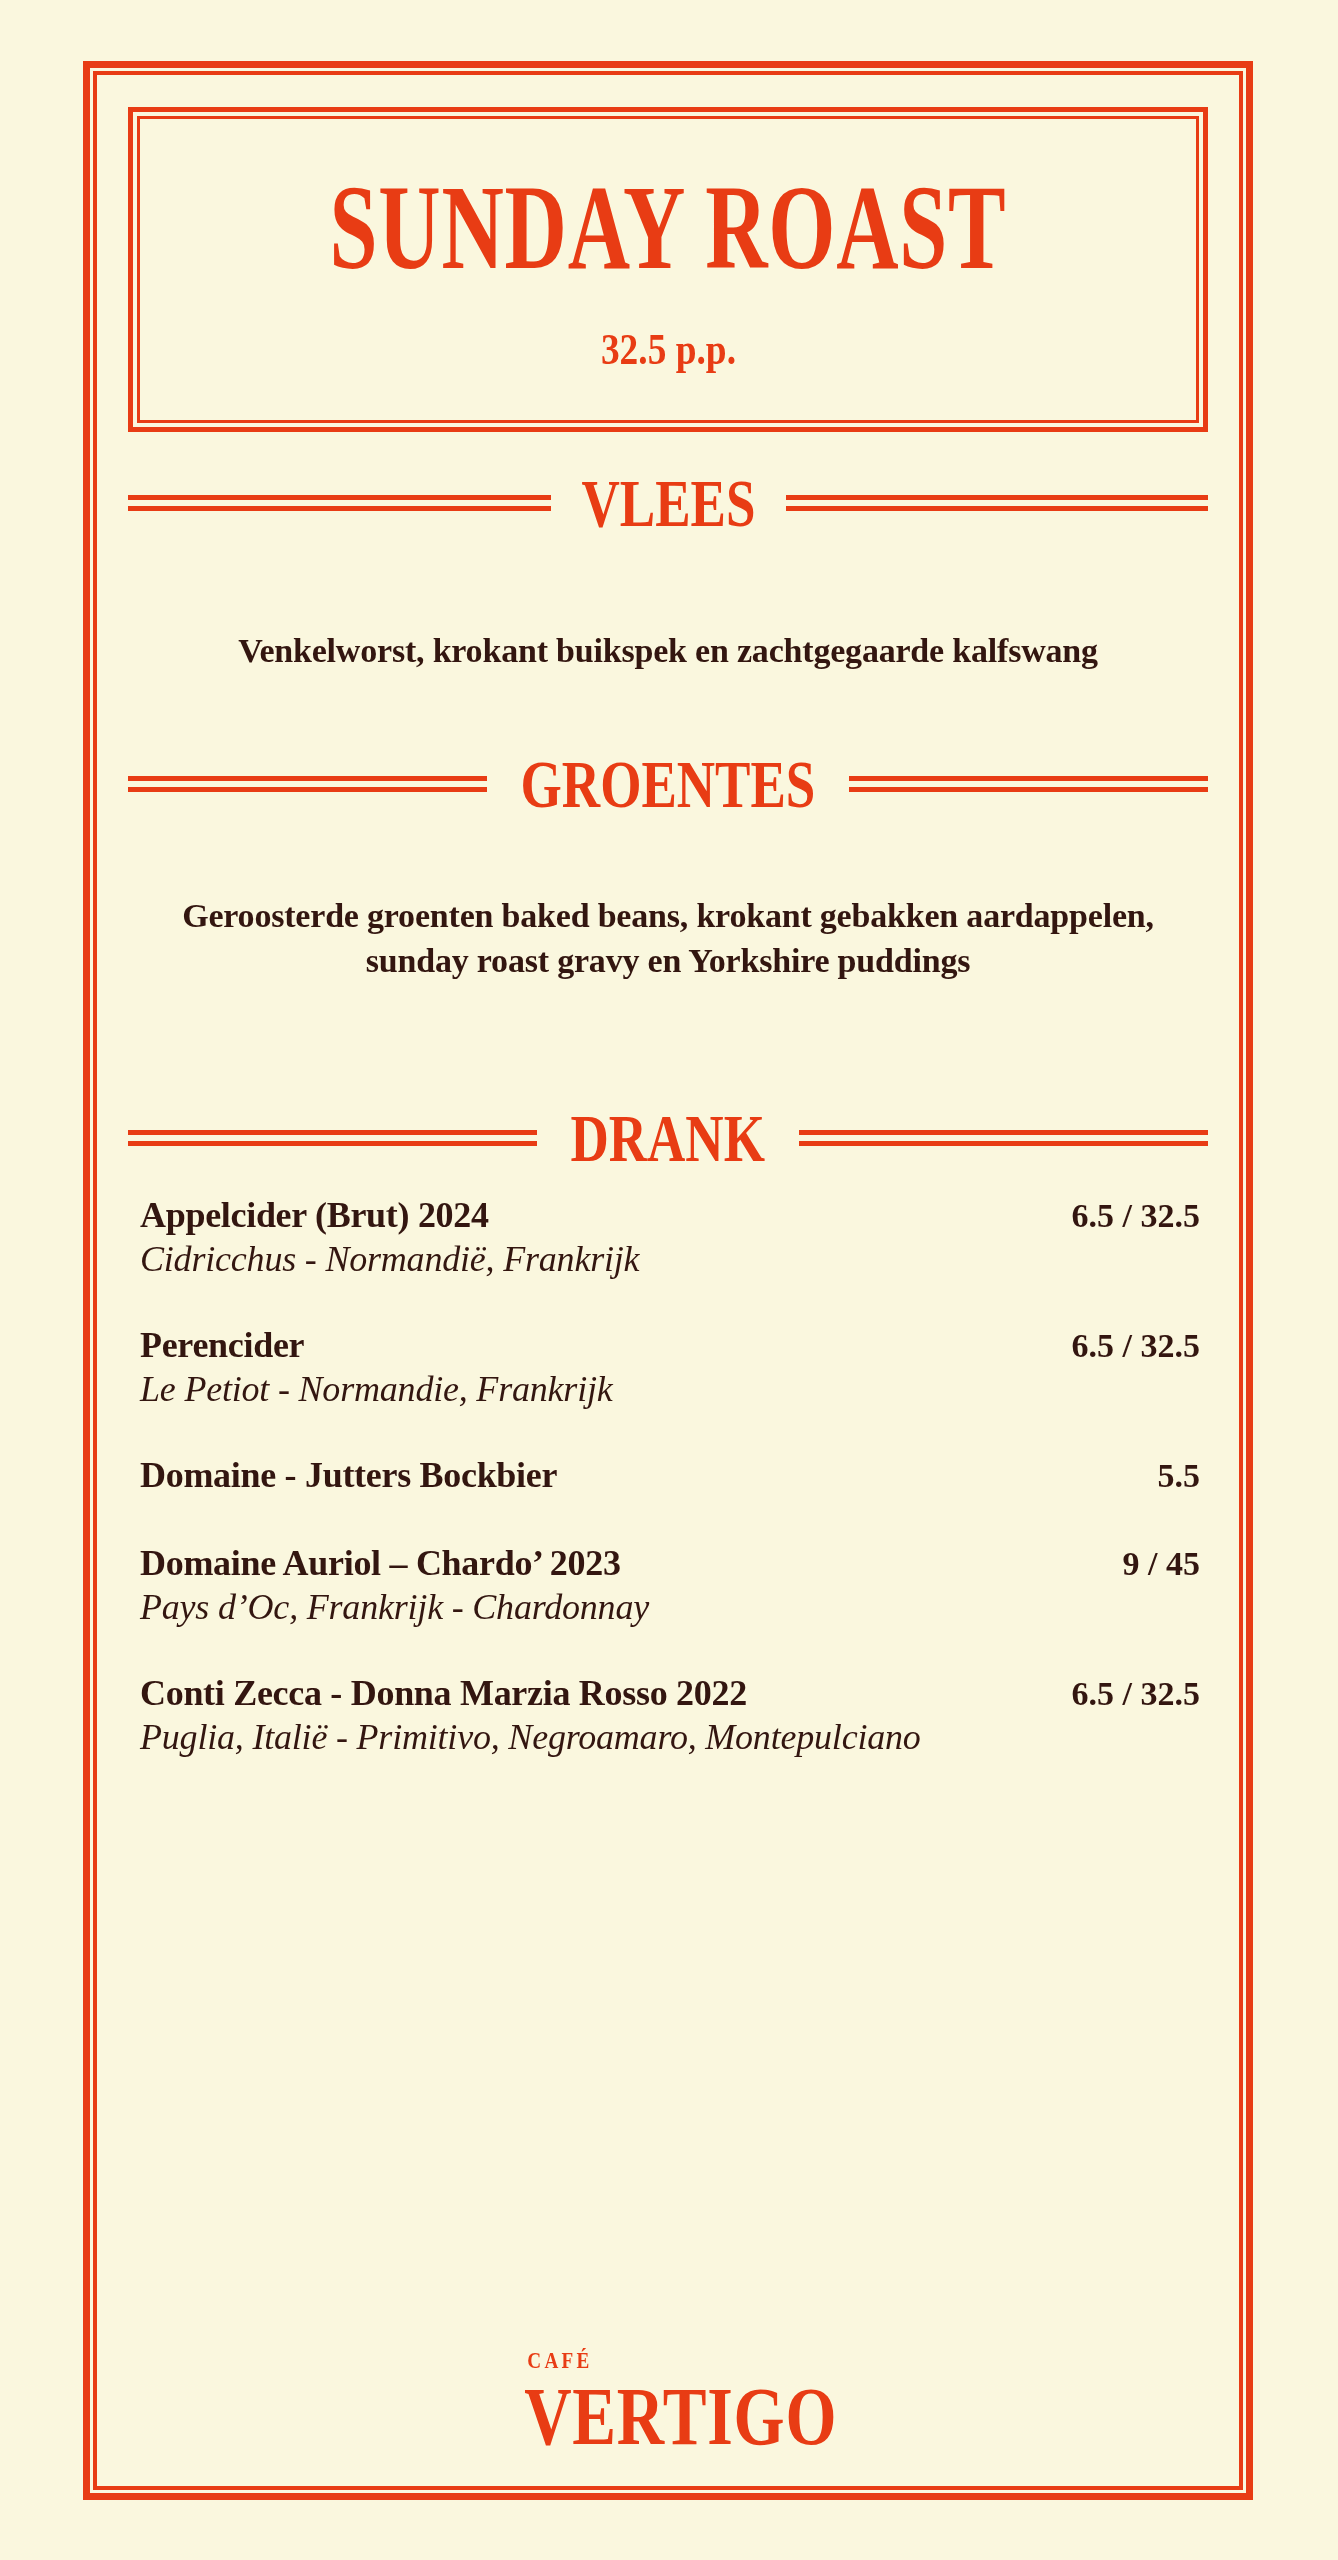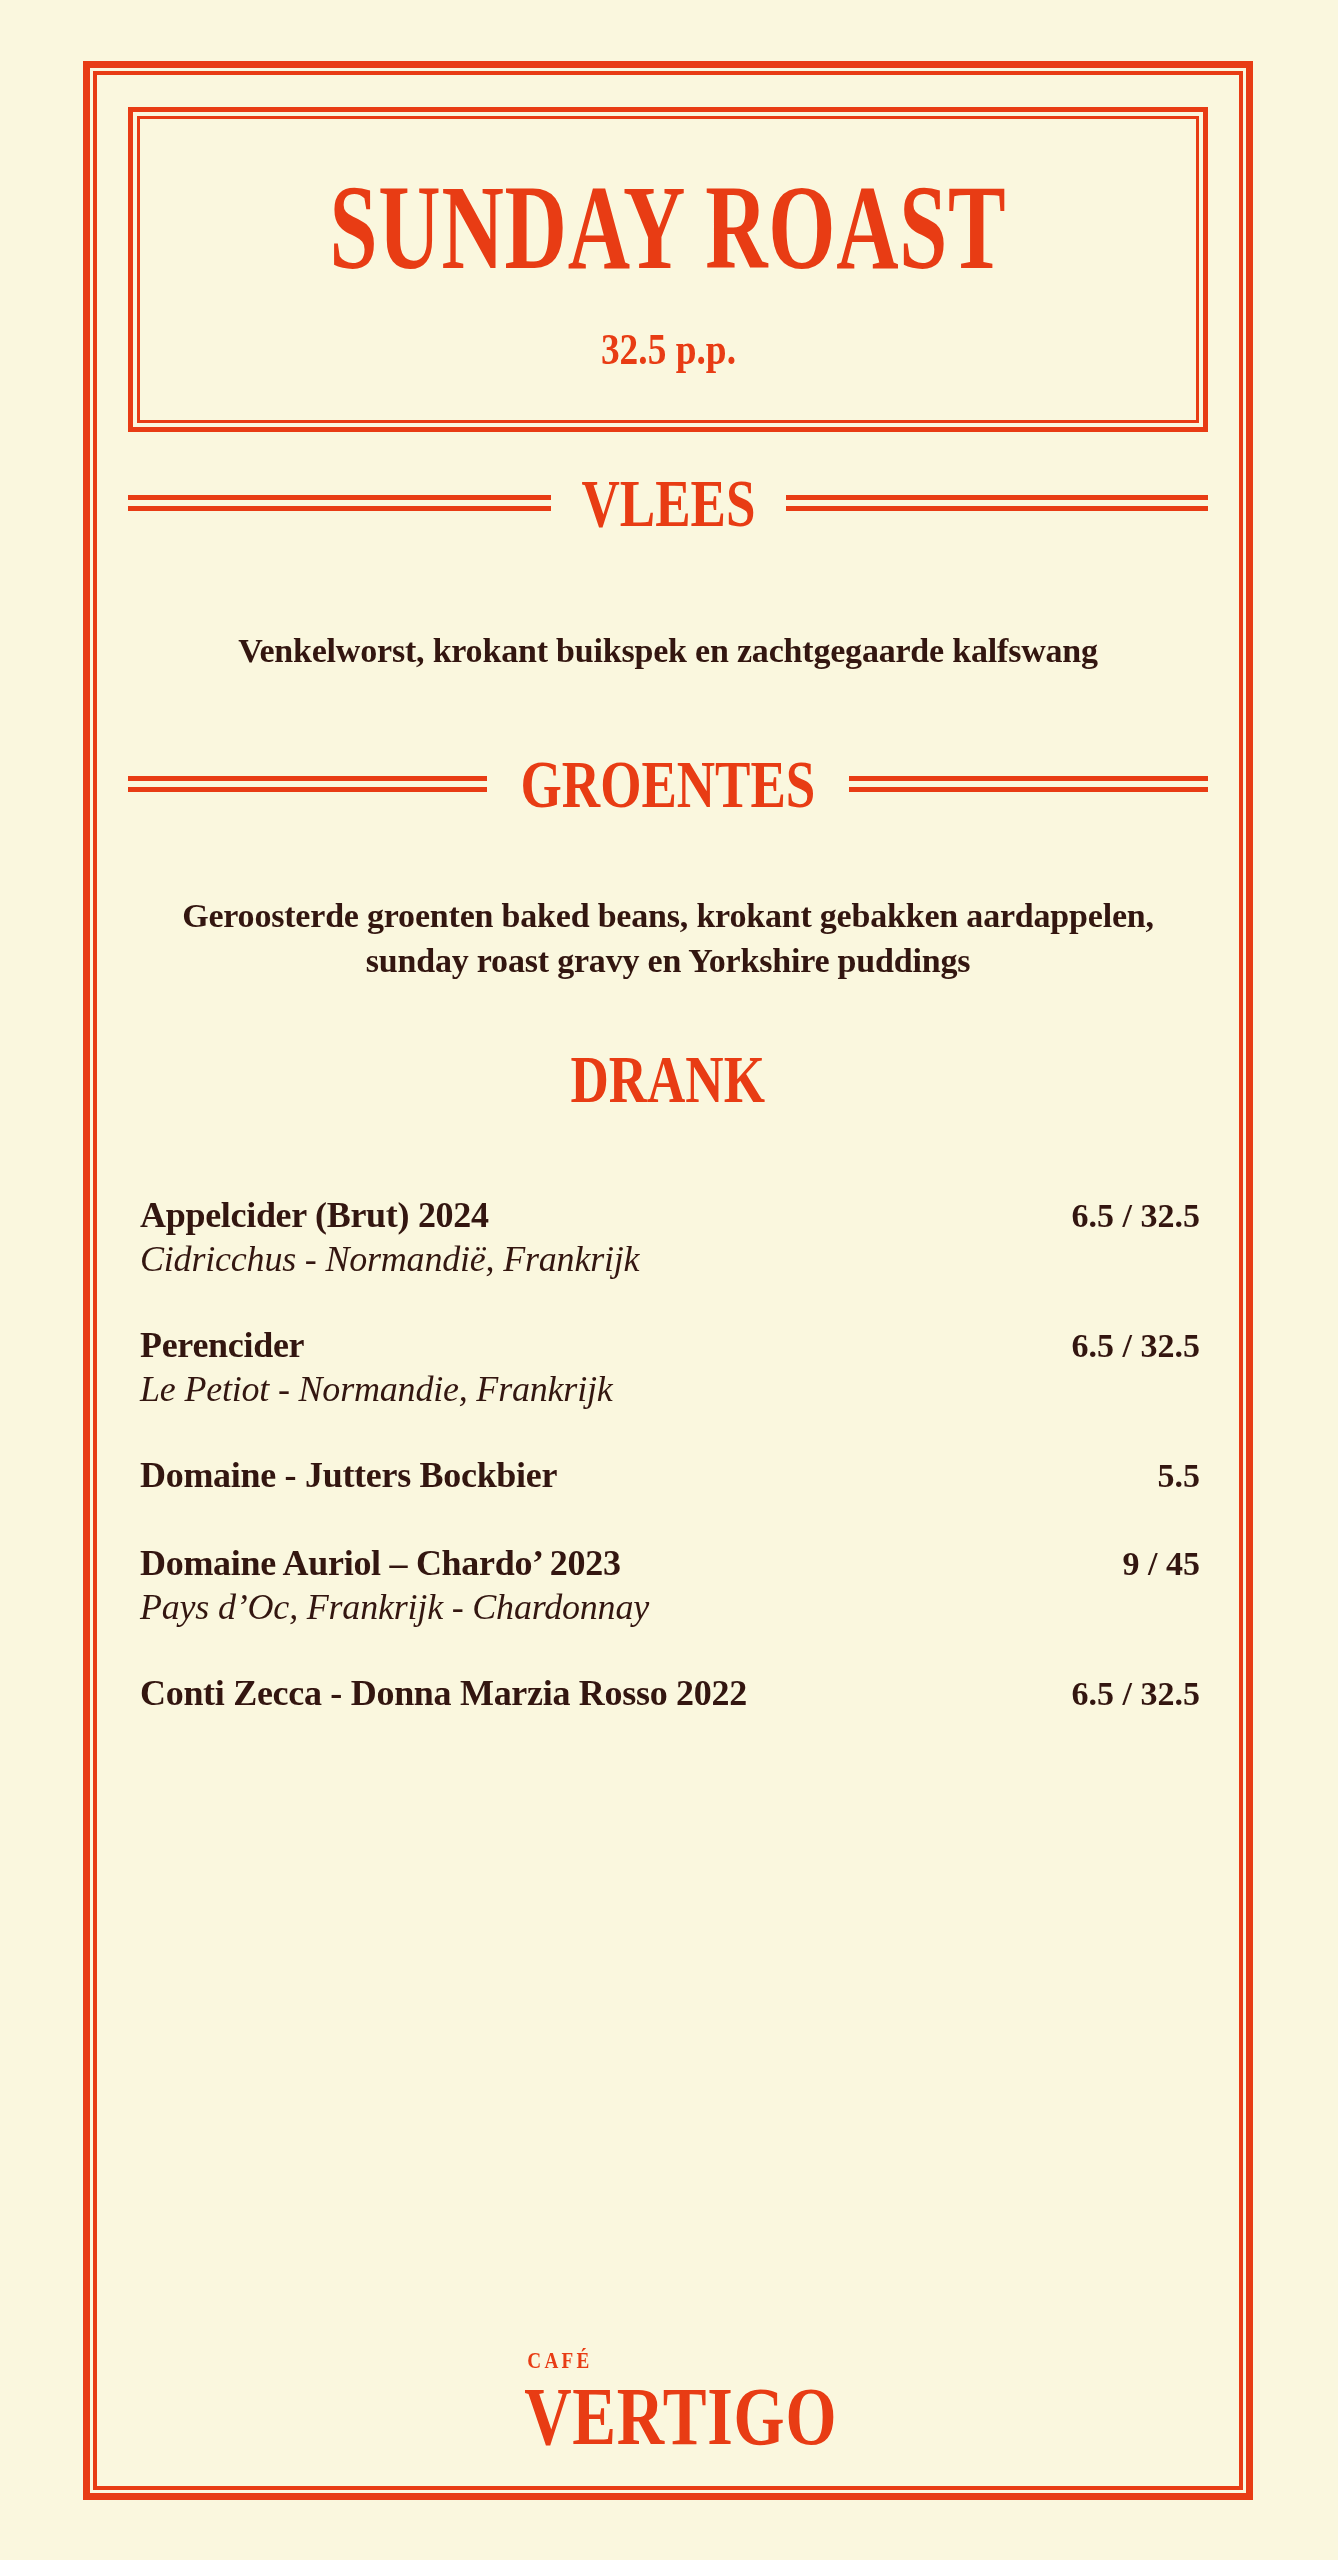--- a/index.html
+++ b/index.html
@@ -64,21 +64,21 @@
   .section-title{
     color:var(--accent);
     font-size:68px;font-weight:bold;line-height:1;
     transform:scaleX(0.78);transform-origin:center;
     white-space:nowrap;
   }
   .hdr-vlees{top:468px;}
   .hdr-vlees .section-title{margin:0 -24px;}
   .hdr-groentes{top:749px;}
   .hdr-groentes .section-title{margin:0 -38px;}
-  .hdr-drank{top:1005px;flex-direction:column;}
+  .hdr-drank{top:1103px;}
   .hdr-drank .section-title{margin:0 -24px;}
 
   
   .section-desc{
     position:absolute;left:128px;width:1080px;
     text-align:center;
     font-size:34px;font-weight:bold;
     line-height:45px;
     white-space:pre-line;
     letter-spacing:-0.2px;
@@ -191,20 +191,21 @@
         <span class="item-price">9 / 45</span>
       </div>
       <div class="item-detail">Pays d’Oc, Frankrijk - Chardonnay</div>
     </div>
 
     <div class="item">
       <div class="item-name-row">
         <span class="item-name">Conti Zecca - Donna Marzia Rosso 2022</span>
         <span class="item-price">6.5 / 32.5</span>
       </div>
+      <div class="item-detail">Puglia, Italië - Primitivo, Negroamaro, Montepulciano</div>
     </div>
 
   </div>
 
   <div class="footer-logo">
     <div class="logo-stack">
       <div class="logo-cafe">CAFÉ</div>
       <div class="logo-brand">VERTIGO</div>
     </div>
   </div>

